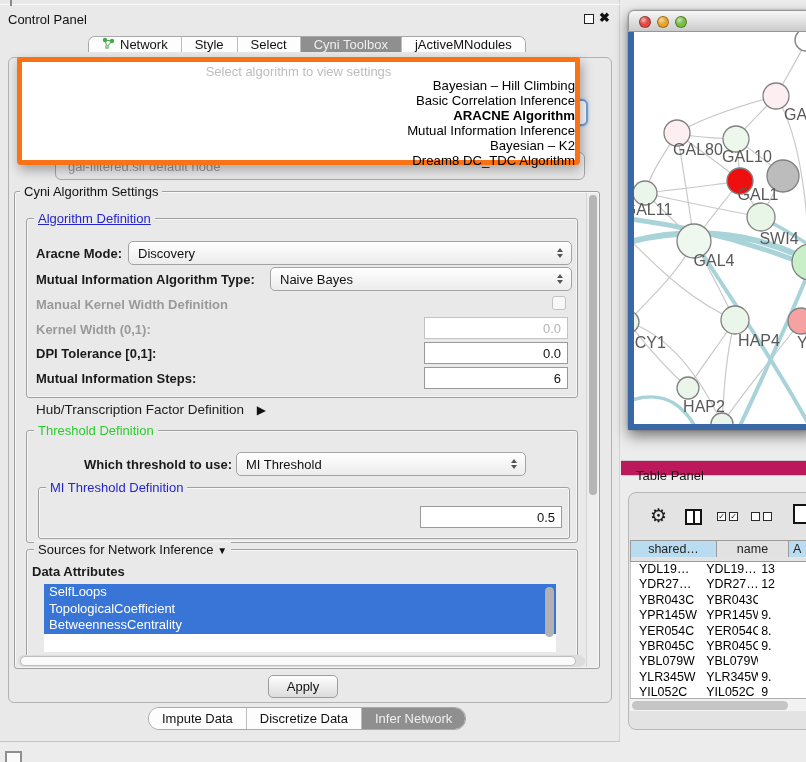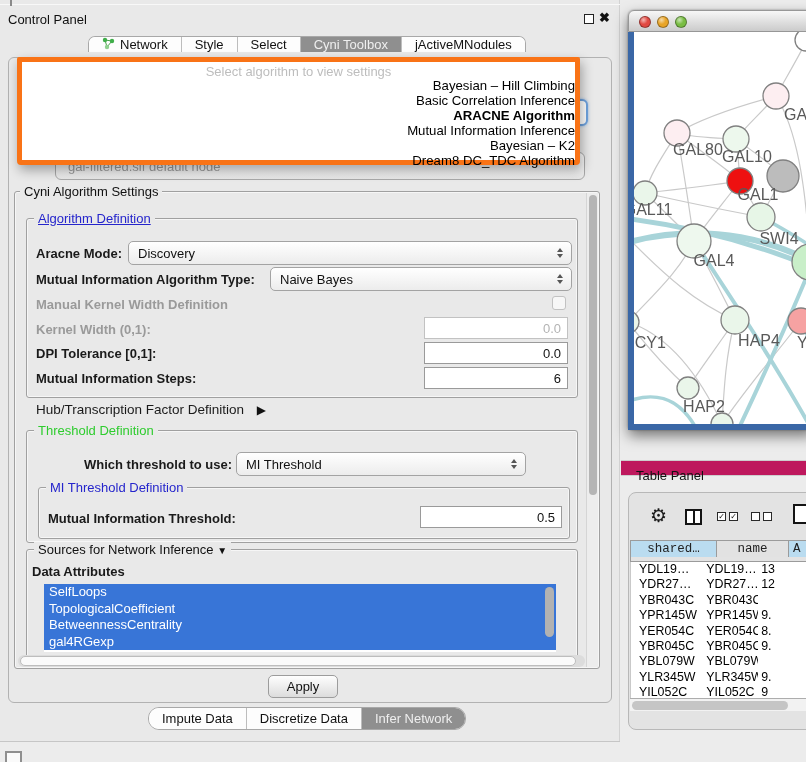--- a/index.html
+++ b/index.html
@@ -80,21 +80,21 @@
   .tp-header span { position:absolute; left:15px; top:7px; font-size:13px; color:#111; }
   .tp-box { left:628px; top:492px; width:186px; height:238px; background:#e3e3e3; border:1px solid #b8b8b8; border-radius:8px; }
   .gear-icon { left:650px; top:506px; font-size:19px; color:#1a1a1a; line-height:20px; }
   .col-icon { left:685px; top:509px; width:17px; height:16px; border:2px solid #141414; background:#fff; }
   .col-icon:after { content:""; position:absolute; left:5.5px; top:0; width:2px; height:12px; background:#141414; }
   .cb-pair { display:flex; gap:3px; }
   .cb { width:9px; height:9px; border:1.5px solid #2a2a2a; background:#fff; font-size:8px; line-height:7px; text-align:center; color:#111; }
   .doc-icon { left:793px; top:504px; width:16px; height:20px; border:2px solid #141414; background:#fff; }
 
   .tbl-head { left:630px; top:540px; height:22px; display:flex; border-left:1px solid #9b9b9b; border-top:1px solid #9b9b9b; border-bottom:1px solid #9b9b9b; }
-  .th { height:16px; border-right:1px solid #9b9b9b; font-size:12.5px; color:#222; display:flex; align-items:center;font-family:Liberation Mono, monospace; }
+  .th { height:16px; border-right:1px solid #9b9b9b; font-size:12.5px; color:#222; display:flex; align-items:center; }
   .tbl-rows { left:630px; top:562px; width:176px; height:136px; background:#fff; overflow:hidden; border-left:1px solid #c9c9c9; }
   .tr { display:flex; height:15.4px; line-height:15.4px; font-size:12.4px; color:#000; white-space:nowrap; }
   .td { overflow:hidden; }
   .tbl-hsb { left:630px; top:698px; width:176px; height:13px; background:#f2f2f2; border-top:1px solid #adadad; }
   .tbl-hsb .thumb { position:absolute; left:2px; top:2px; width:156px; height:9px; background:#c5c5c5; border-radius:5px; }
 </style>
 </head>
 <body>
 
 <div id="root">
@@ -193,37 +193,35 @@
 
   <span class="flabel" style="left:84px;top:457px;">Which threshold to use:</span>
   <div class="combo" style="left:236px;top:452px;width:290px;height:24px;">
     <span>MI Threshold</span>
     <span class="stepper"></span>
   </div>
 
   <div class="abs group" style="left:38px;top:487px;width:532px;height:52px;"></div>
   <span class="legend" style="left:46px;top:480px;color:#2525cc;">MI Threshold Definition</span>
 
-  <span class="flabel" style="left:48px;top:511px;">Mutual Information Threshold:</span>
   <div class="tfield" style="left:420px;top:506px;width:142px;height:22px;">
     <span>0.5</span>
   </div>
 
   <div class="abs group" style="left:26px;top:549px;width:552px;height:111px;"></div>
   <span class="legend" style="left:34px;top:542px;color:#111;">
     <span>Sources for Network Inference</span>
     <span class="arrow-down">▼</span>
   </span>
   <span class="flabel" style="left:32px;top:564px;">Data Attributes</span>
 
   <div class="abs attr-list">
     <div class="attr-item" style="background: rgb(56, 117, 215);">SelfLoops</div>
       <div class="attr-item" style="background: rgb(56, 117, 215);">TopologicalCoefficient</div>
       <div class="attr-item" style="background: rgb(56, 117, 215);">BetweennessCentrality</div>
-      <div class="attr-item" style="background: rgb(56, 117, 215);">gal4RGexp</div>
       <div class="attr-vsb">
         <div class="thumb"></div>
       </div>
   </div>
 
   <div class="abs set-vsb">
       <div class="thumb"></div>
     </div>
   <div class="abs set-hsb">
       <div class="thumb"></div>

